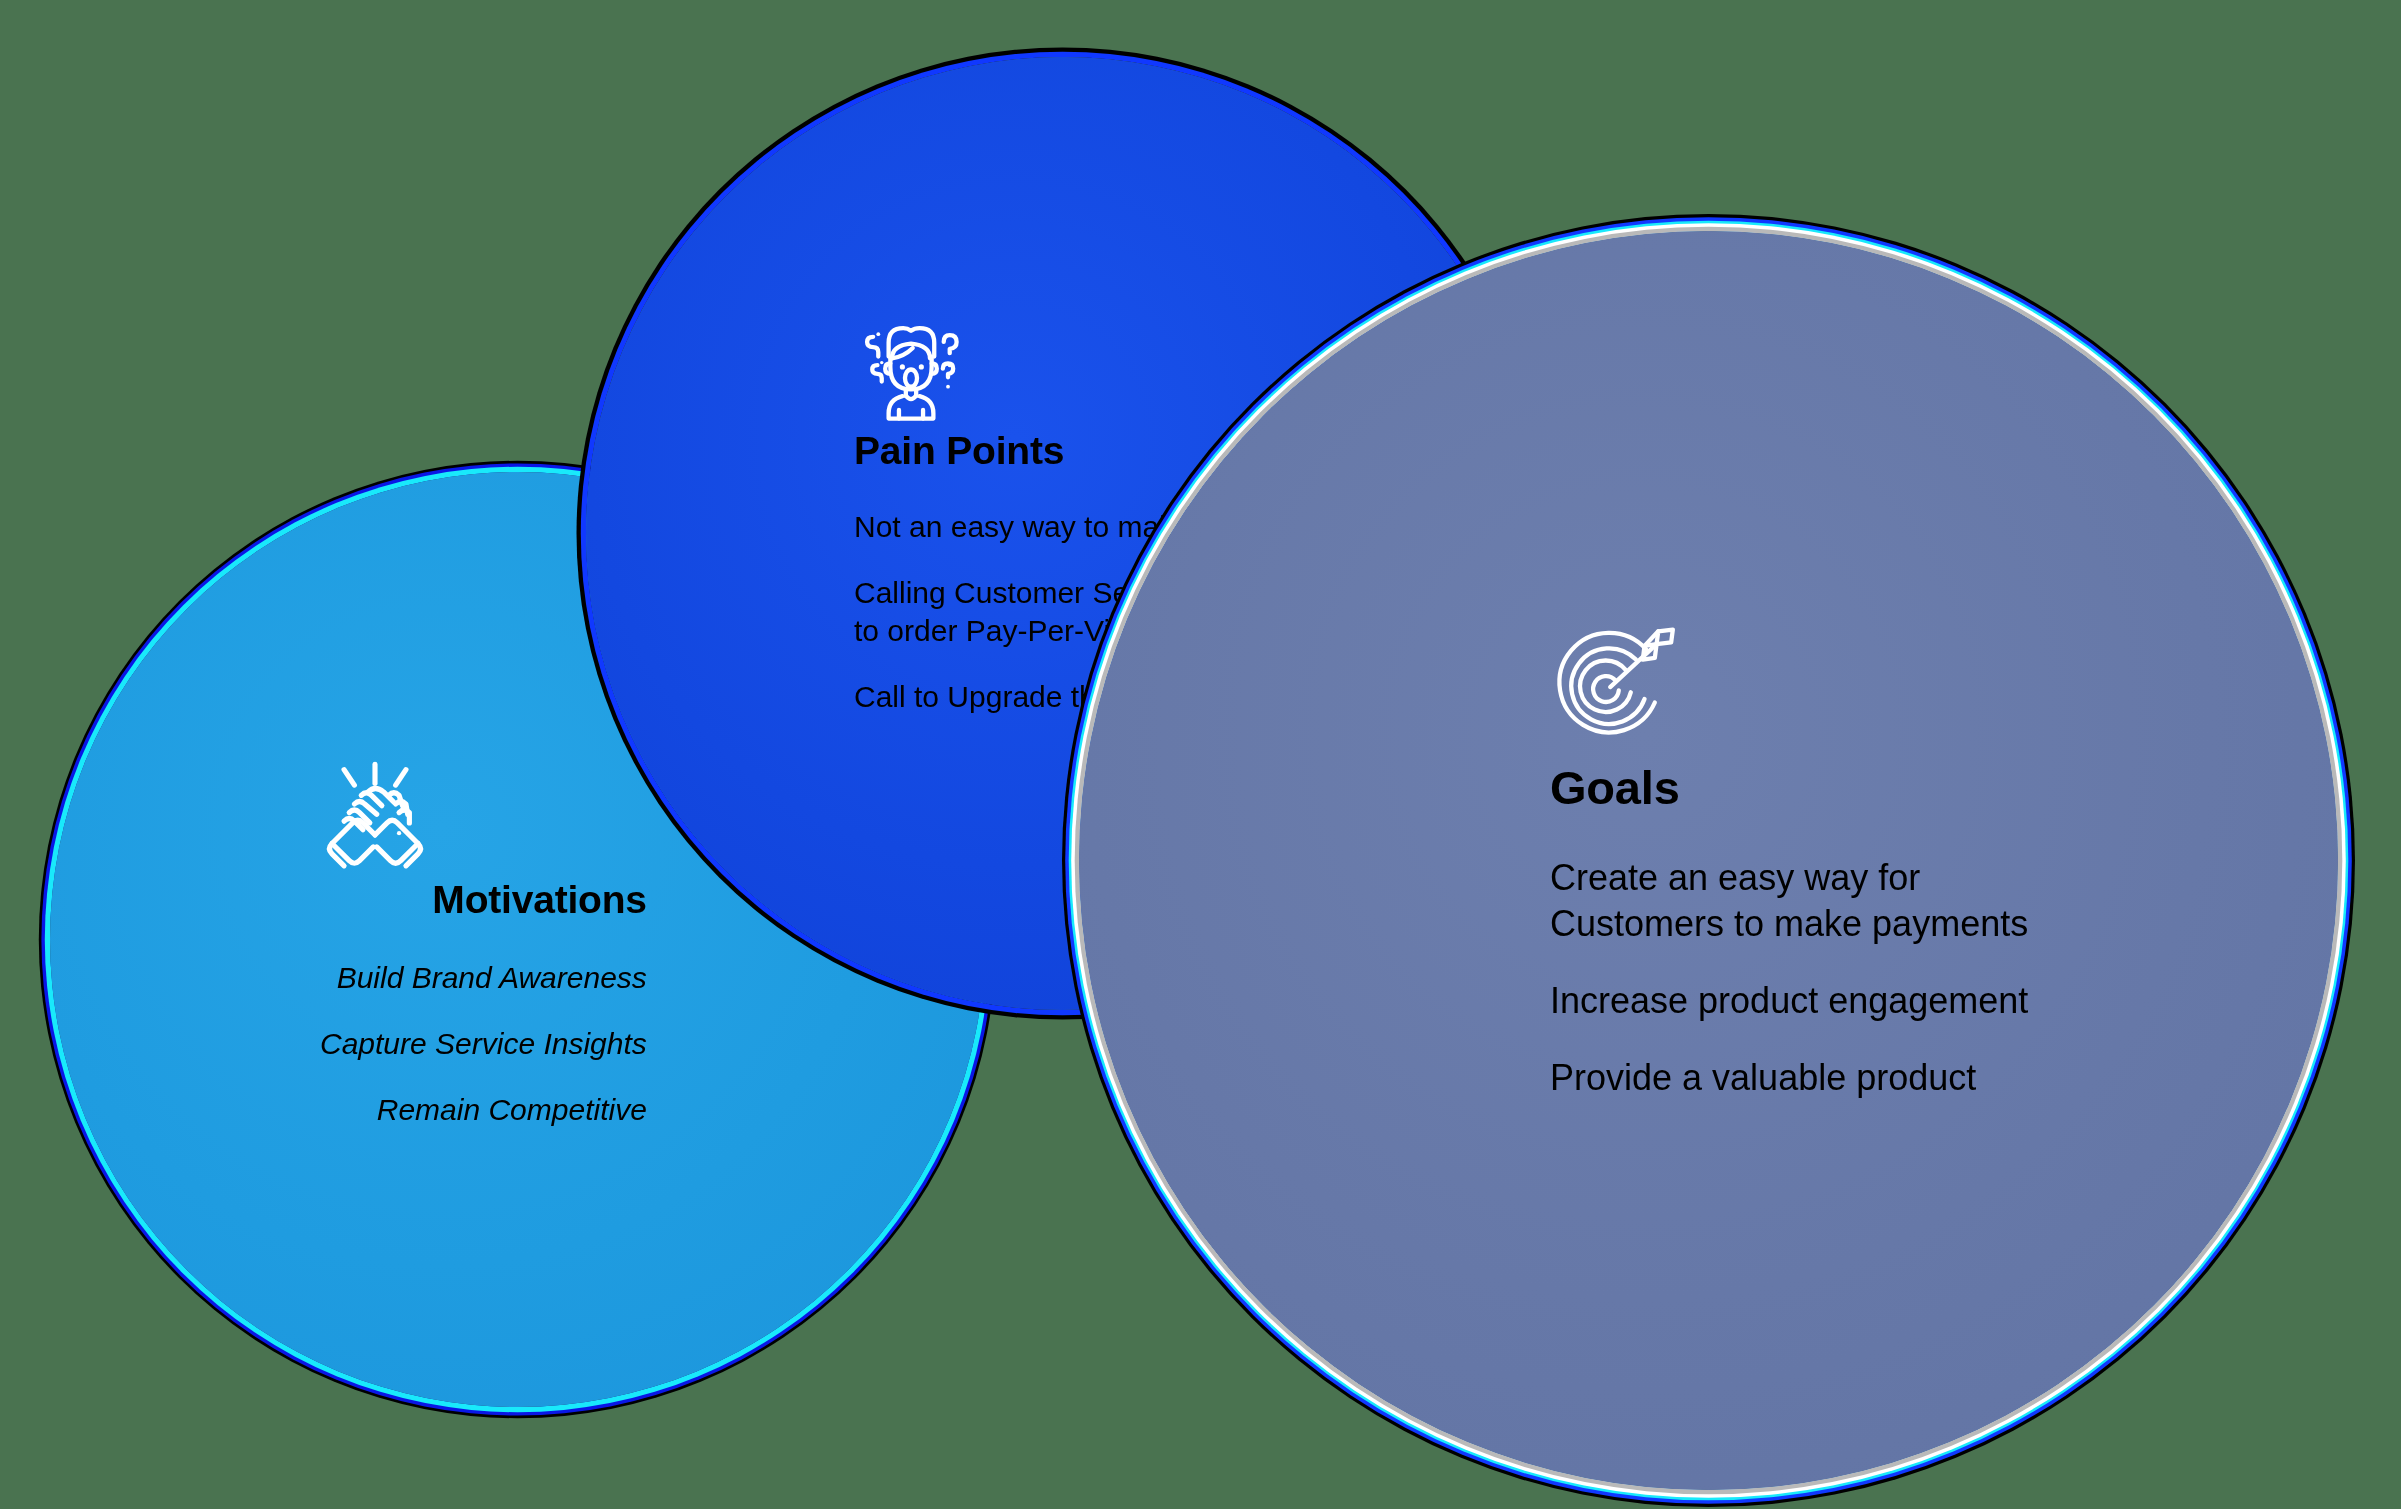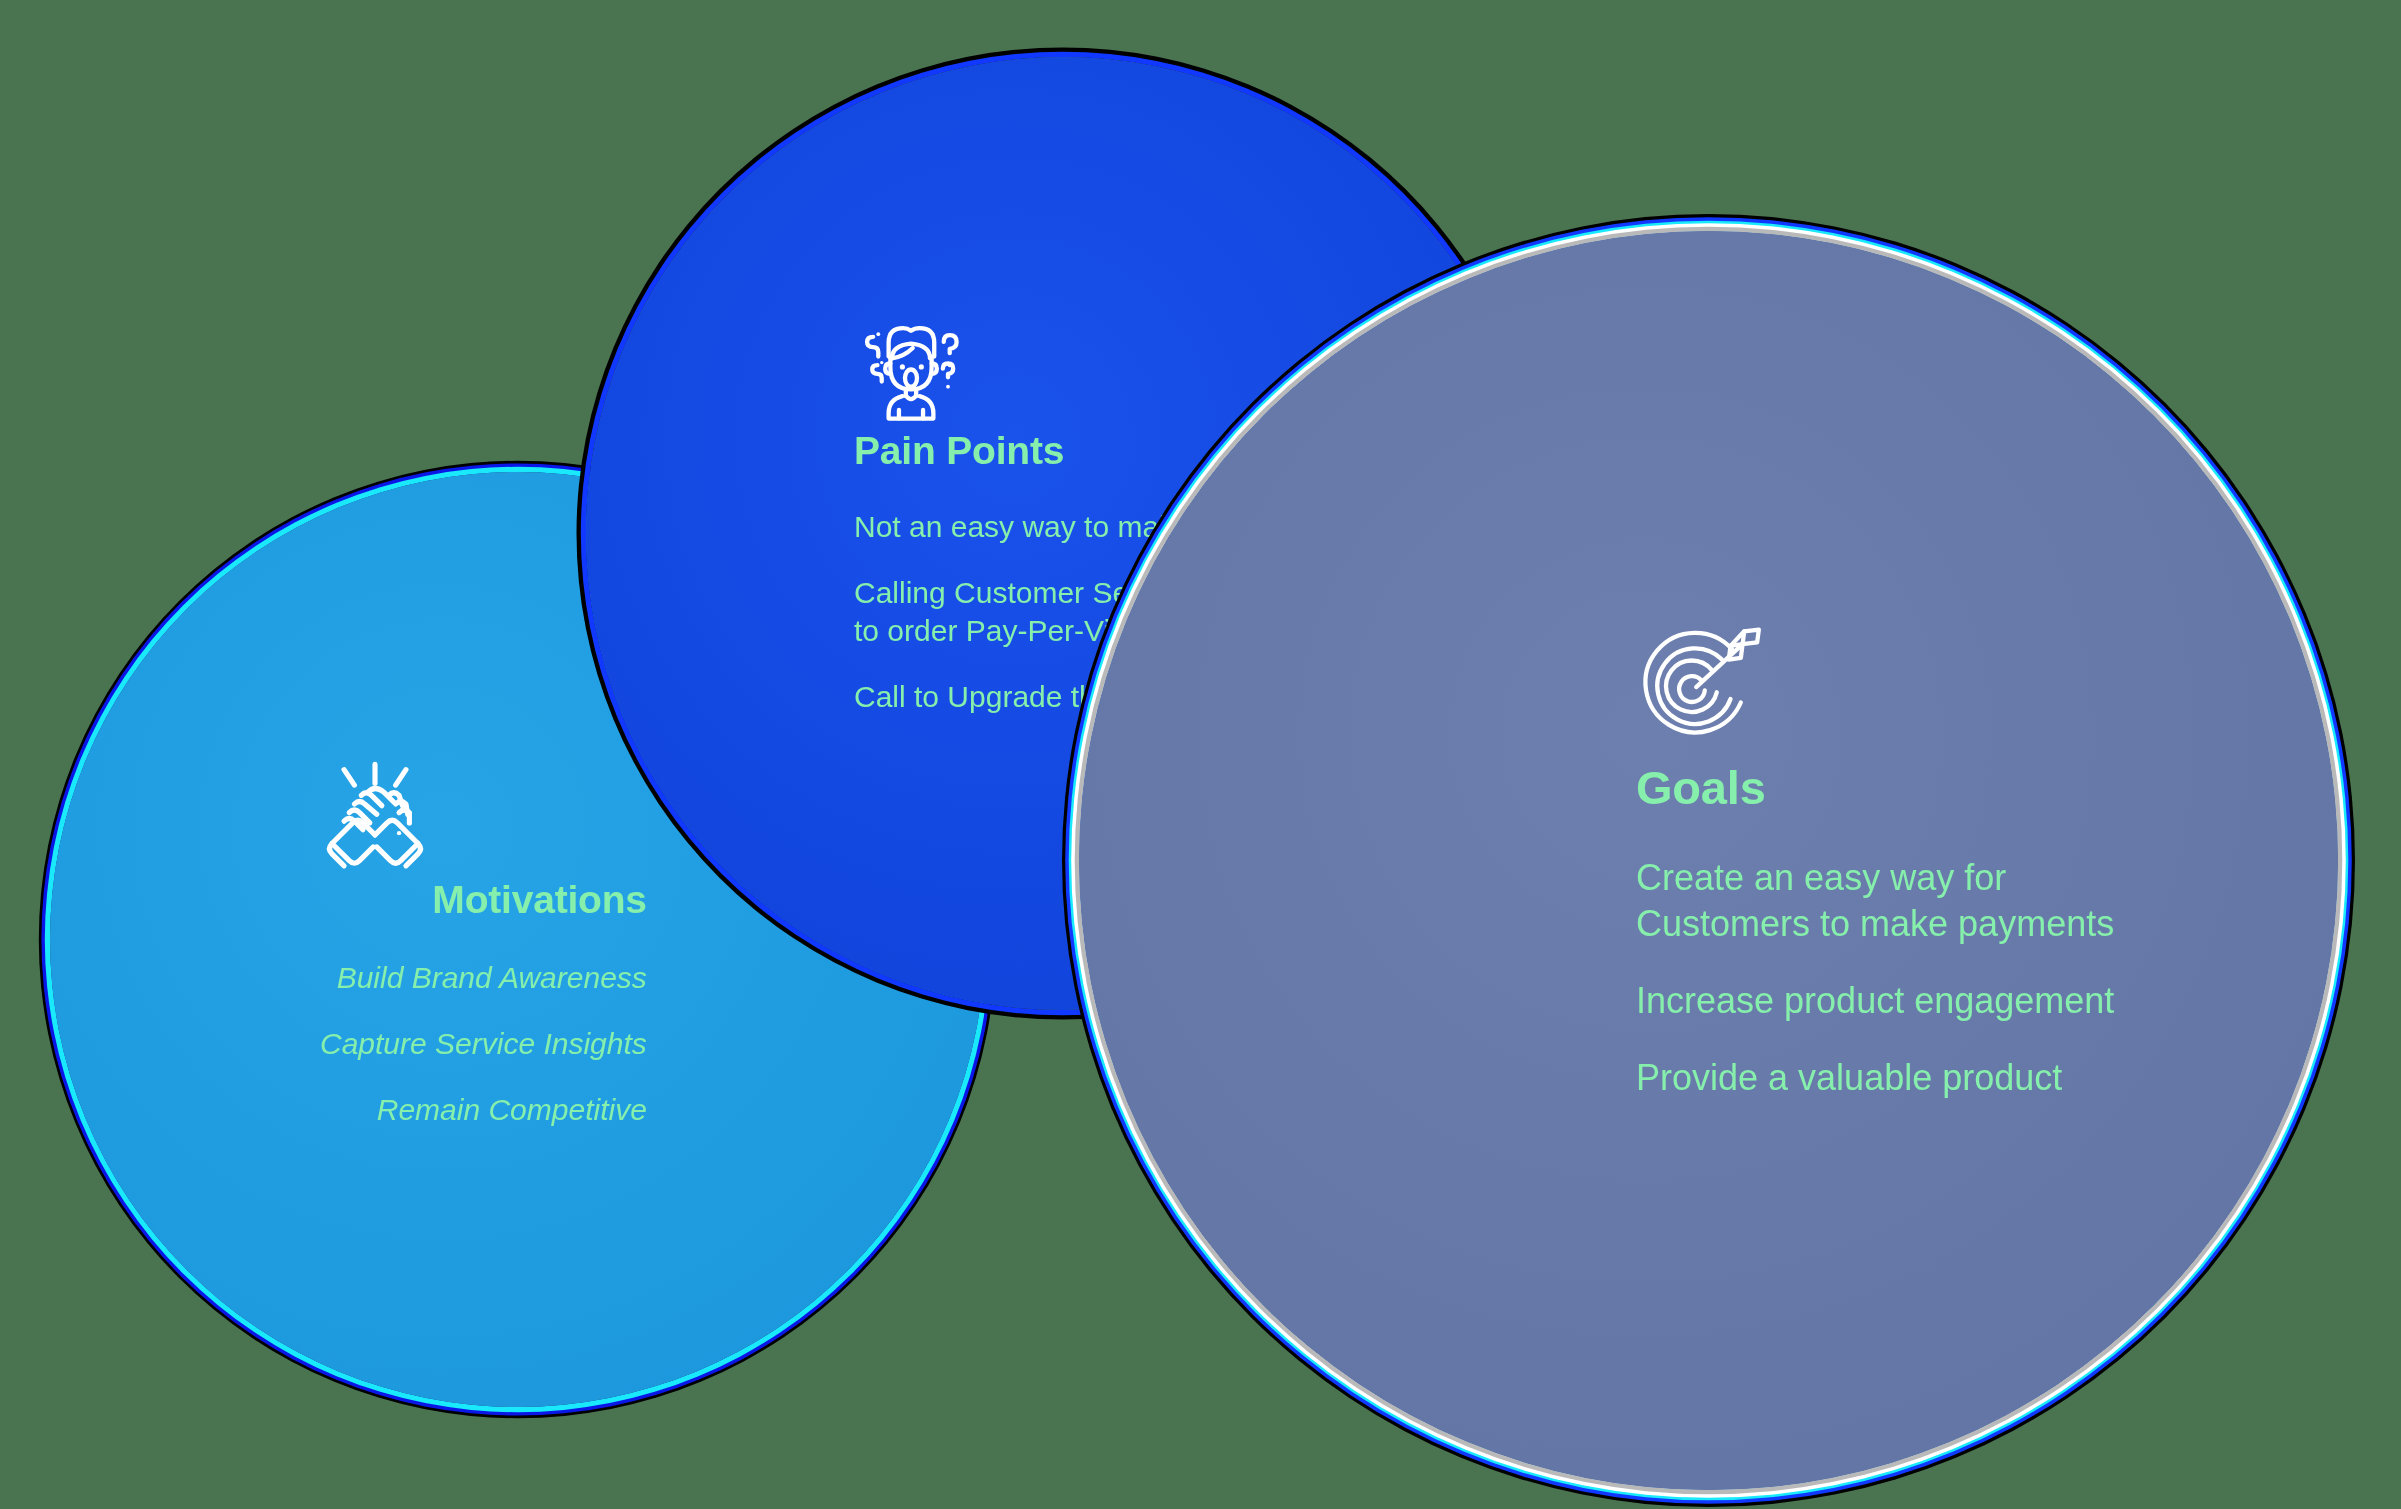--- a/index.html
+++ b/index.html
@@ -48,21 +48,21 @@
     width: 1259px;
     height: 1259px;
     background: radial-gradient(circle at 45% 40%, #6d7fae 0%, #6678a8 55%, #6173a3 100%);
     box-shadow: 0 0 0 4.3px #b9b9b9, 0 0 0 7.8px #ffffff, 0 0 0 10.3px #19e9fb,
                 0 0 0 13.8px #1038ff, 0 0 0 17px #000000;
   }
 
   
   .content {
     position: absolute;
-    color: #86efac;
+    color: #000000;
   }
   .icon-wrap {
     display: block;
     margin-bottom: 8.6px;
   }
   .heading {
     font-weight: bold;
     letter-spacing: -0.2px;
     margin: 0 0 38px 0;
     line-height: 1.05;
@@ -85,21 +85,21 @@
   #content-motivations .bullets { font-size: 30px; }
   #content-motivations .bullets li { margin-bottom: 28px; font-style: italic; }
 
   
   #content-painpoints { left: 854px; top: 317px; }
   #content-painpoints .heading { font-size: 39px; margin-bottom: 36px; }
   #content-painpoints .bullets { font-size: 30px; }
   #content-painpoints .bullets li { margin-bottom: 27.6px; }
 
   
-  #content-goals { left: 1636px; top: 627px; }
+  #content-goals { left: 1550px; top: 627px; }
   #content-goals .heading { font-size: 47px; margin-bottom: 43px; }
   #content-goals .bullets { font-size: 36px; }
   #content-goals .bullets li { margin-bottom: 31px; }
 
   .icon-svg { display: block; }
 </style>
 </head>
 <body>
 
 <div id="stage">

